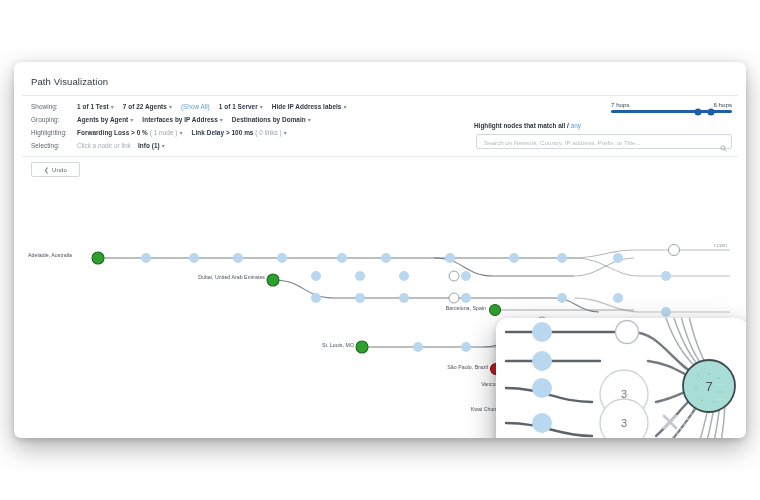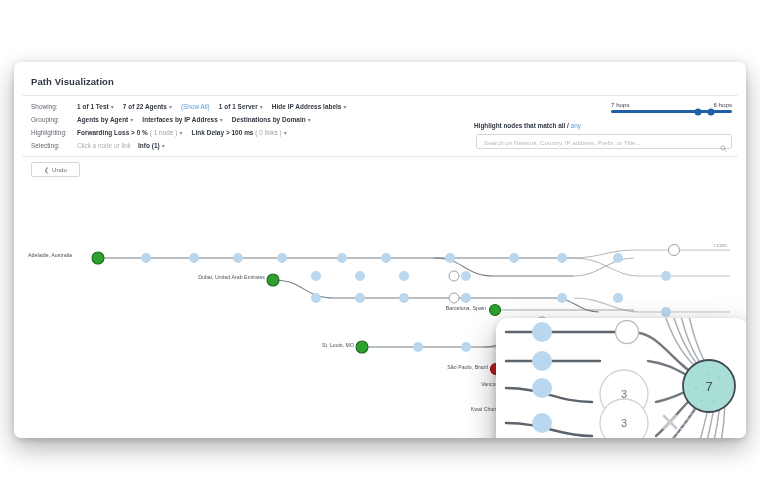--- a/index.html
+++ b/index.html
@@ -16,21 +16,21 @@
   }
   
   .card{
     position:absolute;left:14px;top:62px;width:732px;height:376px;
     background:#ffffff;border-radius:7px;
     box-shadow:0 10px 26px rgba(0,0,0,.30), 0 2px 6px rgba(0,0,0,.16);
     overflow:hidden;
   }
   .card-title{
     position:absolute;left:17px;top:14px;
-    font-size:9.5px;color:#2f3640;font-weight:bold;letter-spacing:.1px;
+    font-size:9.5px;color:#2f3640;font-weight:normal;letter-spacing:.1px;
   }
   .title-rule{
     position:absolute;left:8px;top:33px;width:716px;height:1px;background:#e7e9ec;
   }
   
   .ctrl{position:absolute;left:17px;top:38px;width:440px;}
   .crow{display:flex;align-items:center;height:12.4px;margin-bottom:.6px;white-space:nowrap;}
   .clabel{
     width:46px;flex:0 0 46px;font-size:6.4px;color:#5d646e;letter-spacing:.05px;
   }

